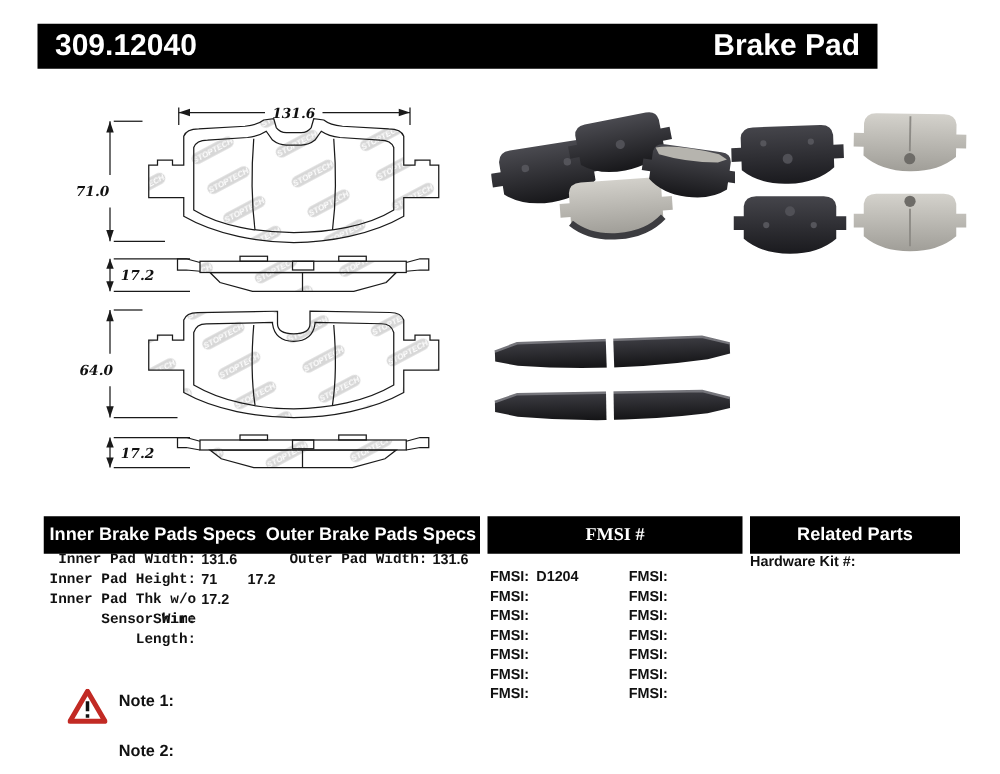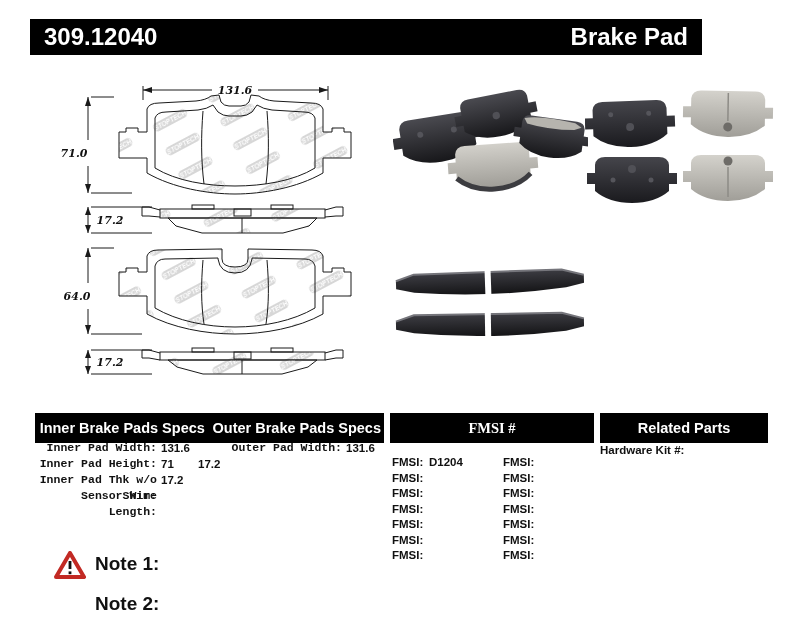--- a/index.html
+++ b/index.html
@@ -13,21 +13,21 @@
   .thead.split{justify-content:space-between;}
   .thead.split span{flex:1;text-align:center;}
   .specrows{position:absolute;display:grid;row-gap:0;font-size:11.5px;font-weight:bold;line-height:16px;}
   .specrow{display:grid;grid-template-columns:122px 1fr;column-gap:4px;height:16px;}
   .specrow.outer{grid-template-columns:144px 1fr;}
   .specrow .lbl{text-align:right;font-family:Liberation Mono, monospace;}
   .specrow .val{text-align:left;}
   .fmsirow{display:grid;grid-template-columns:33px 70px 33px 60px;column-gap:4px;height:15.5px;
            font-size:11.5px;font-weight:bold;line-height:15.5px;}
   .related{position:absolute;left:600px;top:442px;font-size:11.5px;font-weight:bold;line-height:16px;}
-  .note{position:absolute;left:95px;font-size:19px;font-weight:bold;}
+  .note{position:absolute;left:95px;font-size:13px;font-weight:bold;}
   svg{position:absolute;}
   svg .dimtext{font-family:"DejaVu Serif","Liberation Serif",serif;font-style:italic;font-weight:bold;
                font-size:11px;fill:#111;}
   svg .wmtext{font-family:"Liberation Sans",sans-serif;}
 </style>
 </head>
 <body>
 
 <div id="page">
 

